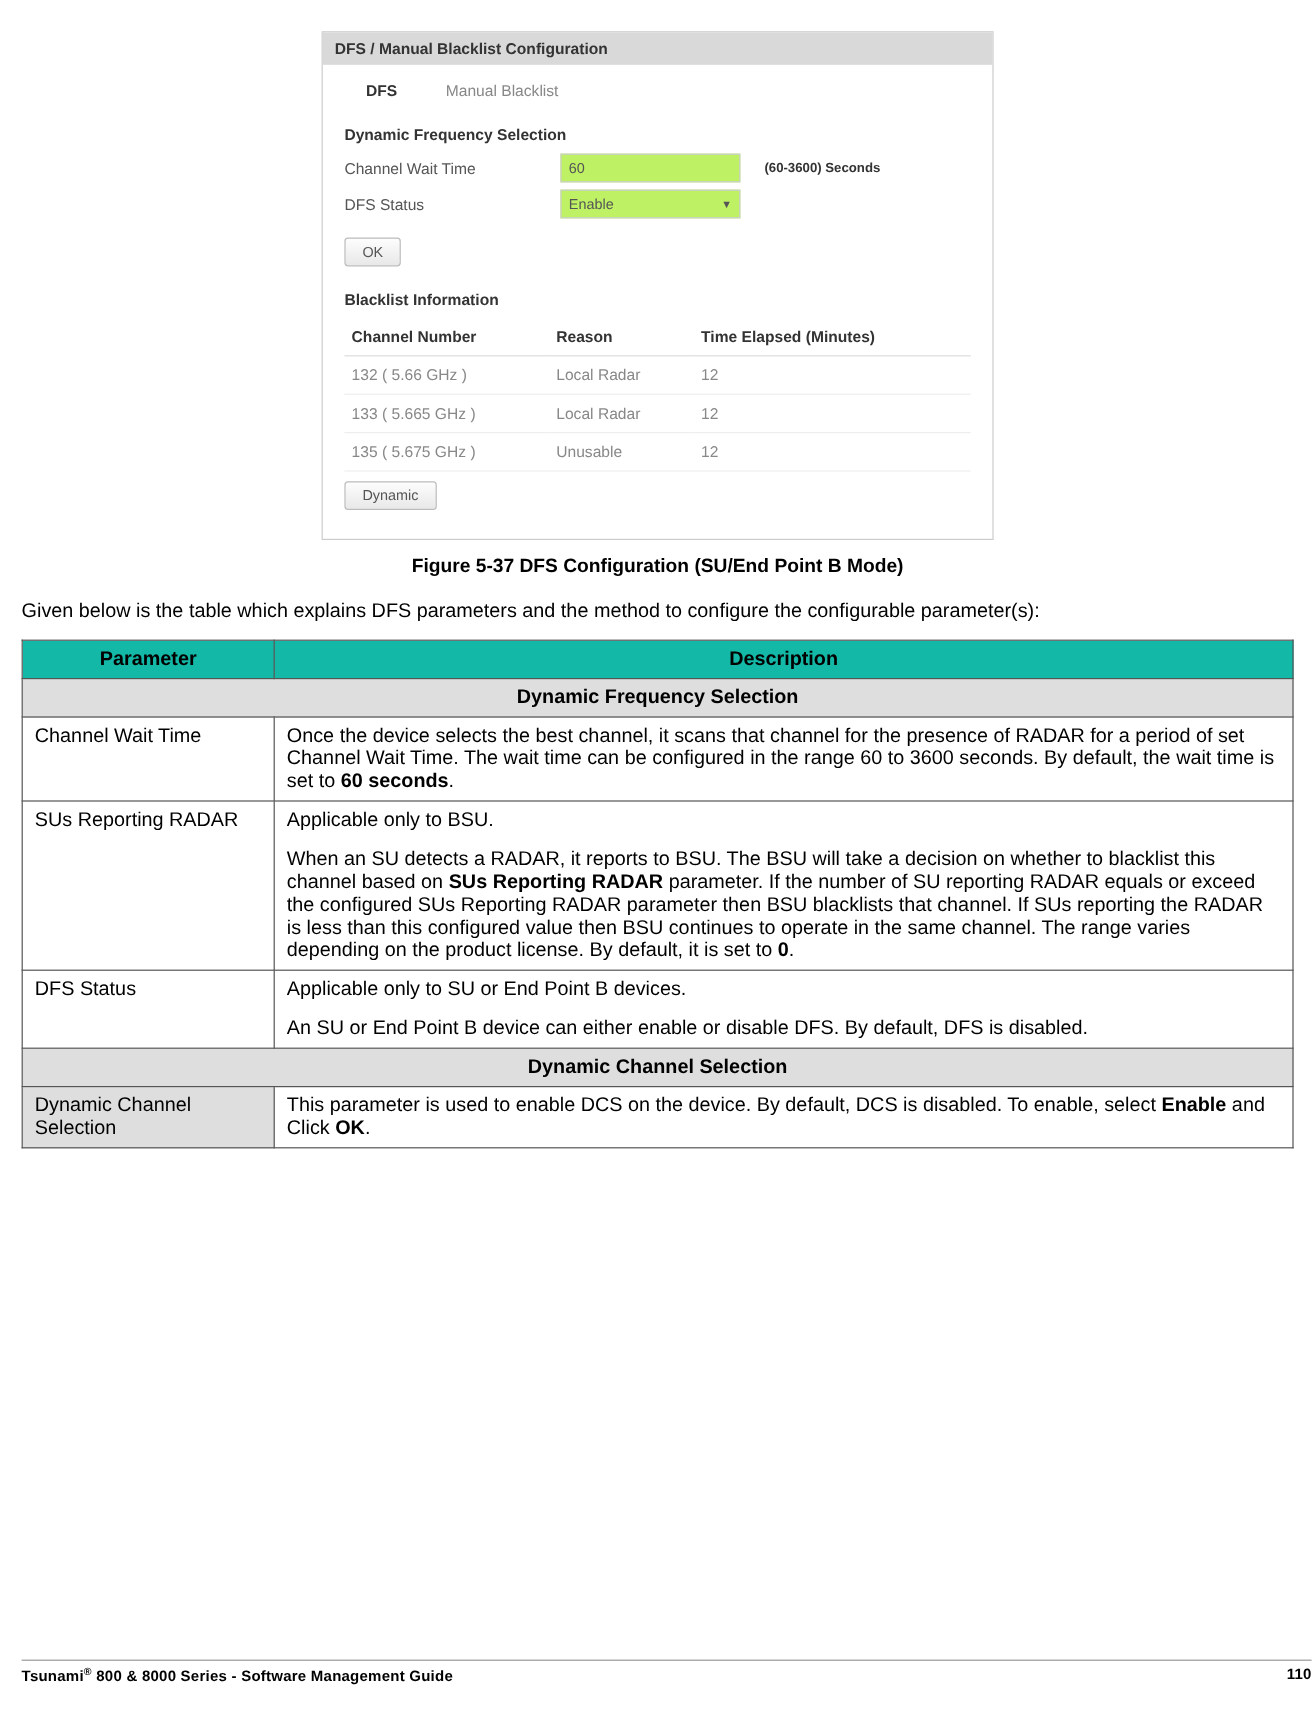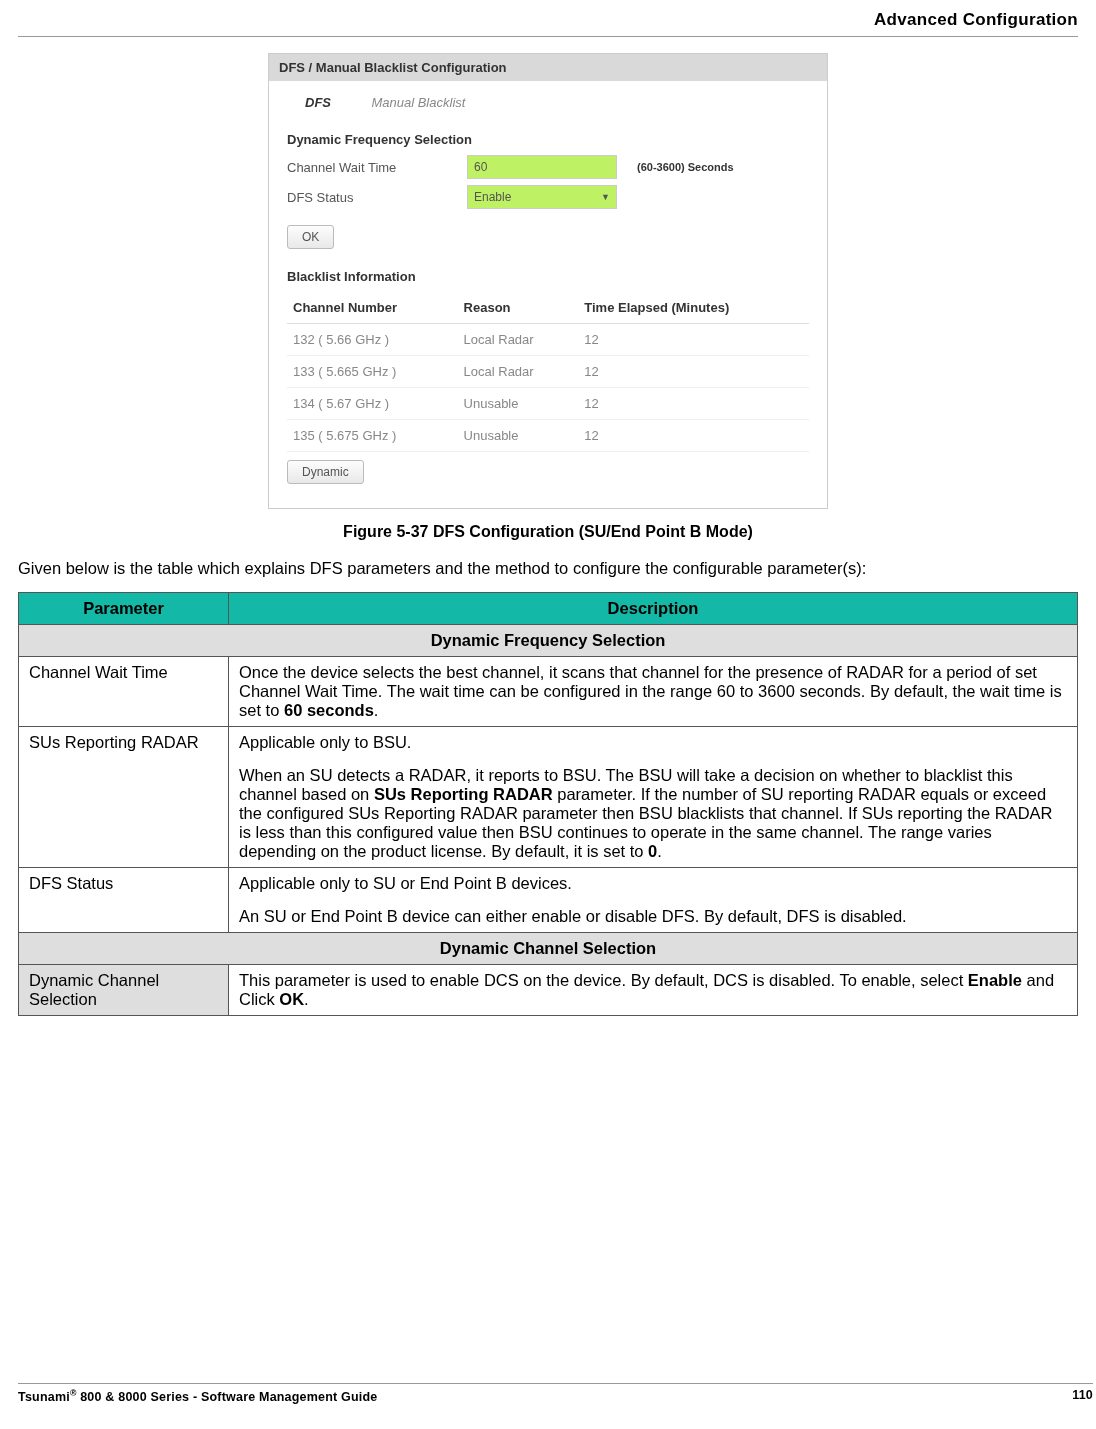--- a/index.html
+++ b/index.html
@@ -31,21 +31,21 @@
     background: #fff;
   }
   .config-title {
     background: #d9d9d9;
     font-size: 13px;
     font-weight: bold;
     color: #333;
     padding: 6px 10px;
   }
   .config-body { padding: 10px 18px 14px 18px; }
-  .tabs { margin-bottom: 18px; font-style: italic; }
+  .tabs { margin-bottom: 18px; }
   .tab {
     display: inline-block;
     padding: 4px 18px;
     font-size: 13px;
     color: #888;
   }
   .tab.active { font-weight: bold; color: #333; }
   .section-h {
     font-size: 13px;
     font-weight: bold;
@@ -119,21 +119,20 @@
     justify-content: space-between;
     letter-spacing: 0.2px;
   }
   .sup { font-size: 0.7em; vertical-align: super; }
 </style>
 </head>
 <body>
 
 <div class="page">
 
-  <div class="top-header">Advanced Configuration</div>
 
   <div class="screenshot-wrap">
     <div class="config-title">DFS / Manual Blacklist Configuration</div>
     <div class="config-body">
       <div class="tabs">
         <span class="tab active">DFS</span>
         <span class="tab">Manual Blacklist</span>
       </div>
       <div class="section-h">Dynamic Frequency Selection</div>
       <div class="form-row">
@@ -164,25 +163,20 @@
             <td>132  ( 5.66 GHz )</td>
             <td>Local Radar</td>
             <td>12</td>
           </tr>
           <tr>
             <td>133  ( 5.665 GHz )</td>
             <td>Local Radar</td>
             <td>12</td>
           </tr>
           <tr>
-            <td>134  ( 5.67 GHz )</td>
-            <td>Unusable</td>
-            <td>12</td>
-          </tr>
-          <tr>
             <td>135  ( 5.675 GHz )</td>
             <td>Unusable</td>
             <td>12</td>
           </tr>
         </tbody>
       </table>
       <div class="btn" style="margin-top:8px;">Dynamic</div>
     </div>
   </div>
 

